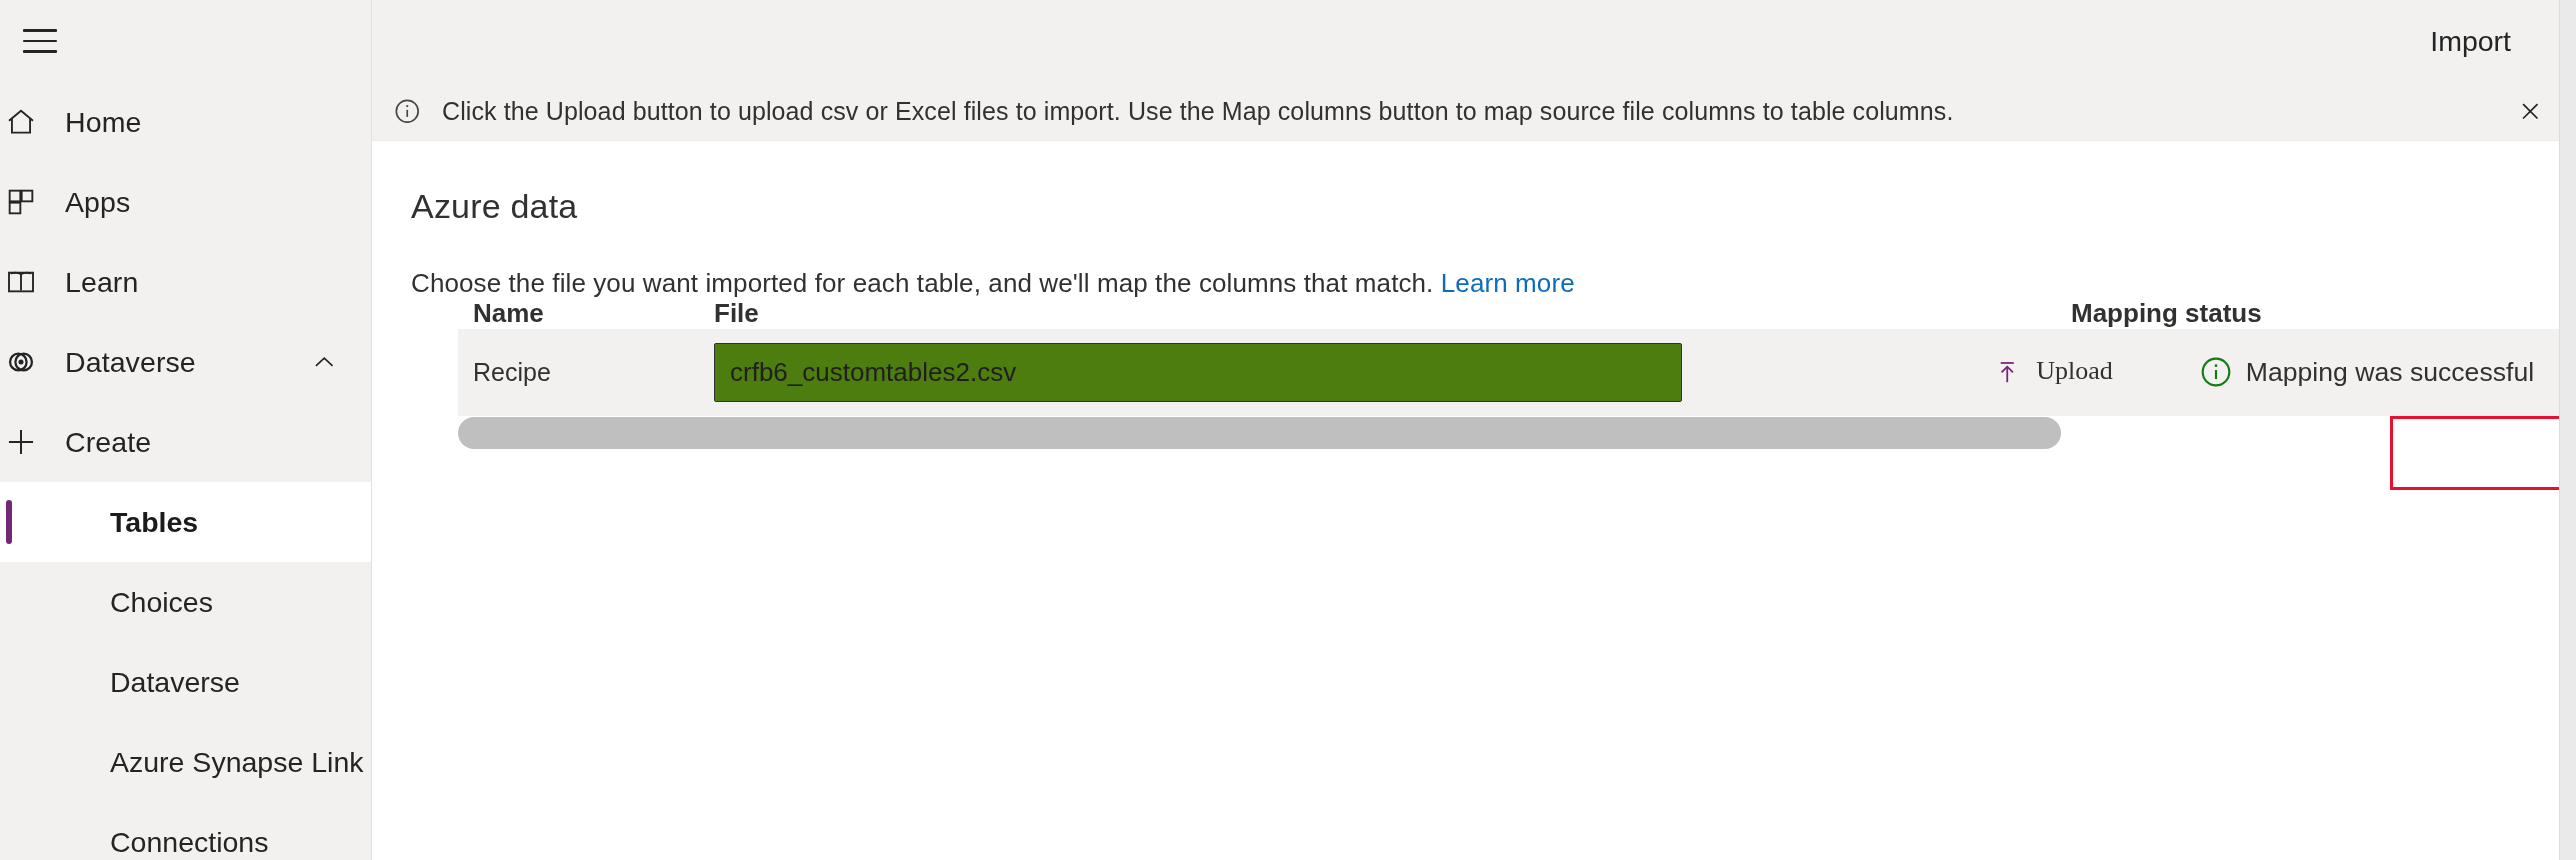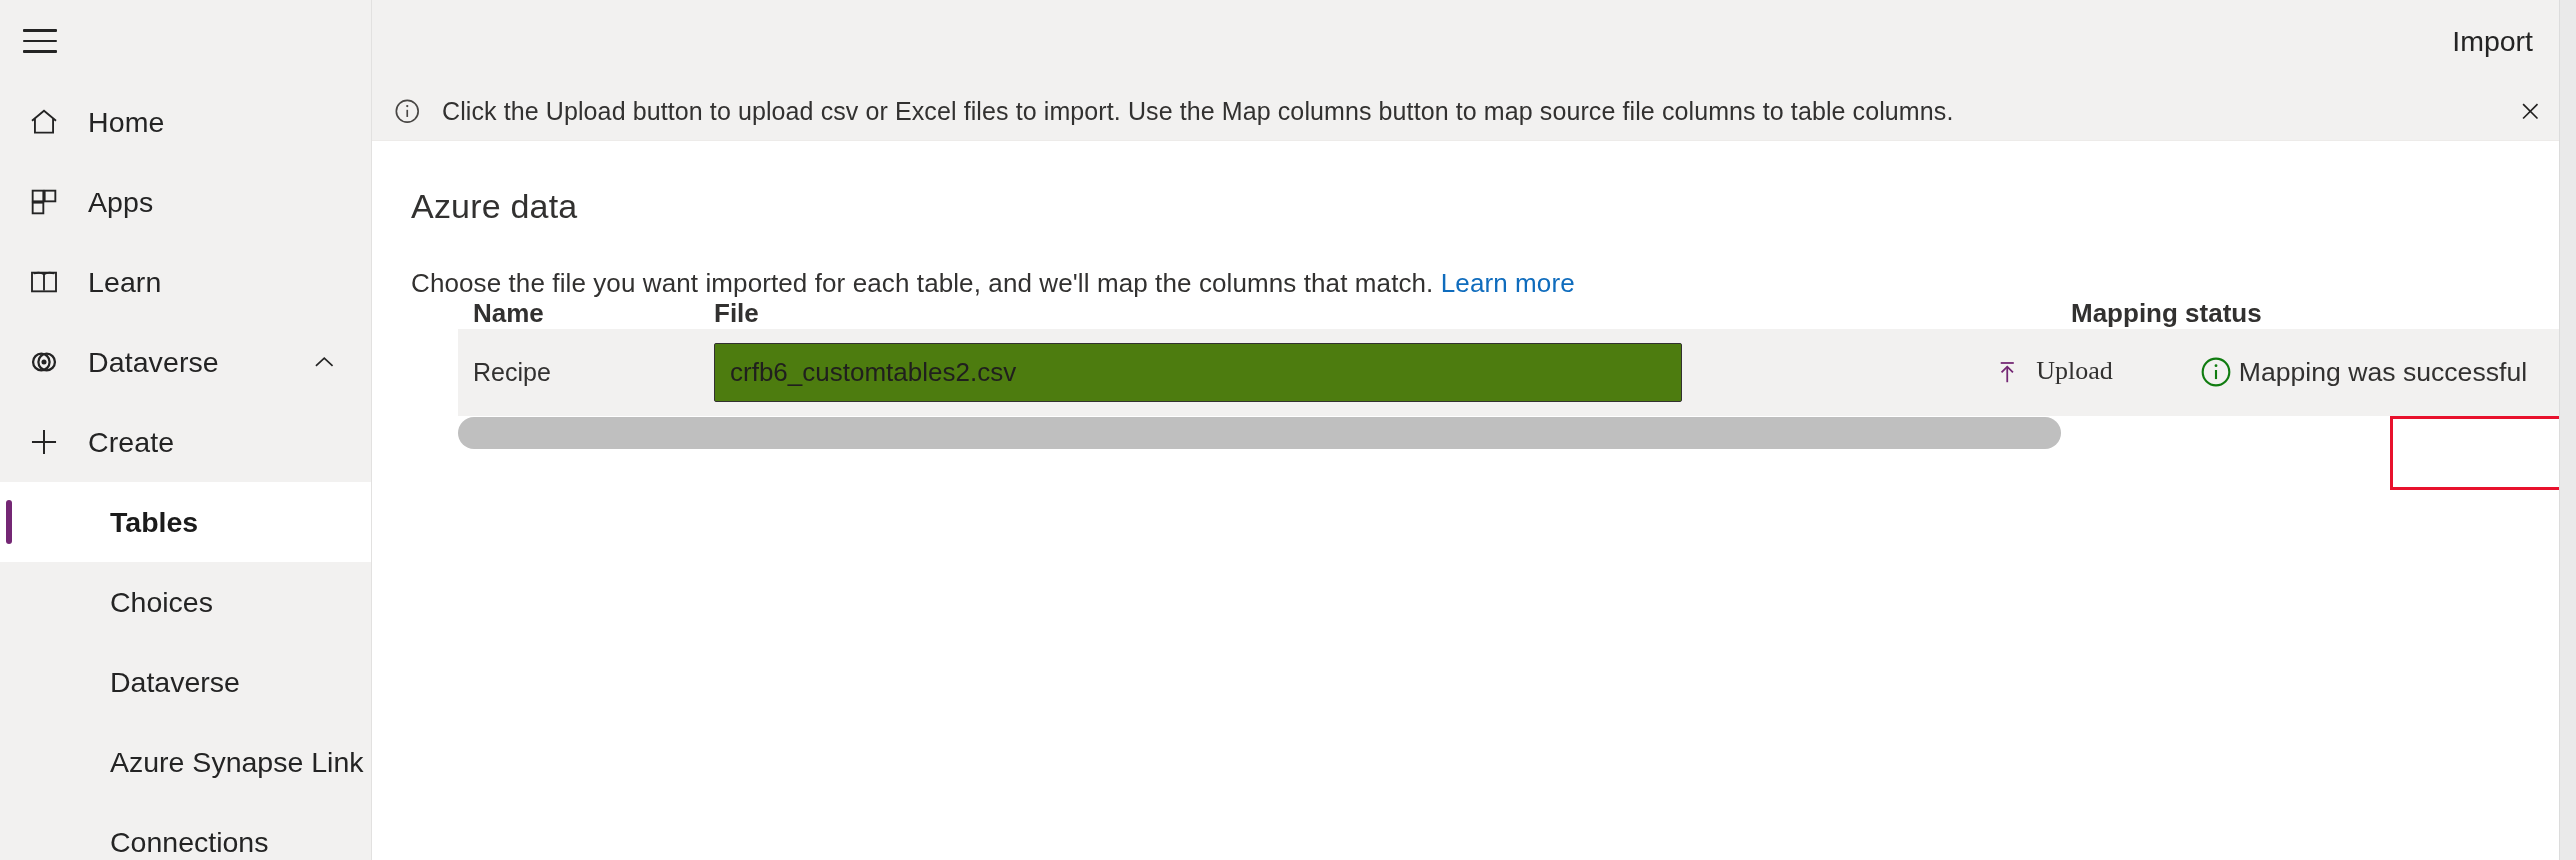--- a/index.html
+++ b/index.html
@@ -51,21 +51,20 @@
     height: 2.8px;
     width: 34px;
     background: #242424;
     border-radius: 0.9px;
   }
 
   .nav-item {
     height: 80px;
     display: flex;
     align-items: center;
-    padding-left: 23px;
     cursor: pointer;
     position: relative;
   }
   .nav-item .nav-icon {
     width: 42px;
     height: 42px;
     display: flex;
     align-items: center;
     justify-content: center;
     flex: 0 0 42px;
@@ -128,21 +127,21 @@
     background: #ffffff;
     overflow: hidden;
   }
 
   .cmdbar {
     height: 82px;
     background: #f2f1f0;
     display: flex;
     align-items: center;
     justify-content: flex-end;
-    padding-right: 26px;
+    padding-right: 48px;
     position: relative;
   }
   .import-btn {
     font-size: 28.5px;
     color: #242424;
     background: transparent;
     border: none;
     padding: 9.5px 17px;
     cursor: pointer;
     font-family: "Liberation Sans", sans-serif;
@@ -293,21 +292,21 @@
     color: #742774;
   }
   .upload-label {
     font-size: 26px;
     color: #323130;
   }
 
   .status-cell {
     display: flex;
     align-items: center;
-    gap: 4px;
+    gap: 11px;
     margin-left: 59px;
     padding: 7.6px 25px;
   }
   .status-icon {
     width: 38px;
     height: 38px;
     display: flex;
     align-items: center;
     justify-content: center;
     color: #107c10;

